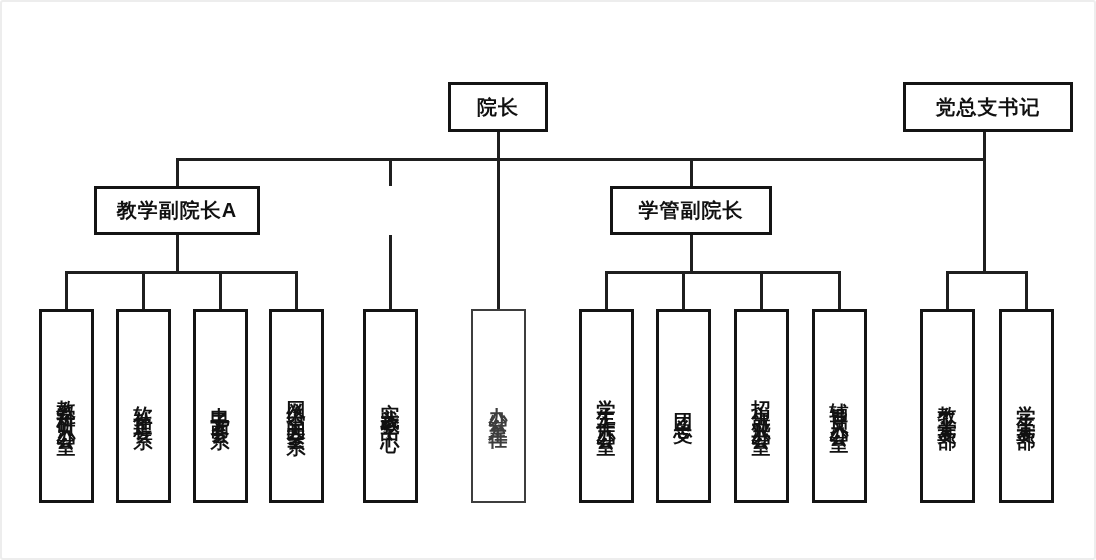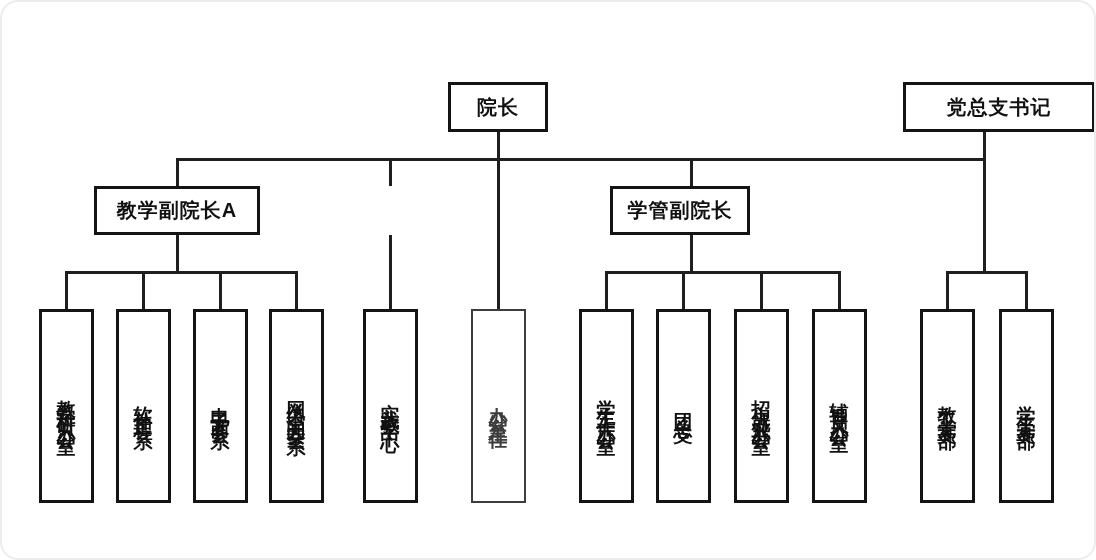--- a/index.html
+++ b/index.html
@@ -8,21 +8,21 @@
     background: #ffffff;
     font-family: "Liberation Sans", "DejaVu Sans", sans-serif;
   }
   .canvas {
     position: relative;
     width: 1096px;
     height: 560px;
     box-sizing: border-box;
     background: var(--canvas-bg, #ffffff);
     border: 2px solid var(--canvas-border, #ededed);
-    border-radius: 18px;
+    border-radius: 3px;
     overflow: hidden;
   }
   svg.connectors {
     position: absolute;
     left: 0;
     top: 0;
     width: 1096px;
     height: 560px;
   }
   svg.connectors .ln {
@@ -70,28 +70,28 @@
     <path class="ln" d="M175 156 V184 M388.5 156 V184 M689 156 V184"></path>
     <path class="ln" d="M982 129 V270.5 M945.5 270.5 H1024.5 M945.5 269 V307 M1024.5 269 V307"></path>
     <path class="ln" d="M175 233 V270.5 M64.5 270.5 H294.5 M64.5 269 V307 M141.5 269 V307 M218.5 269 V307 M294.5 269 V307"></path>
     <path class="ln" d="M388.5 233 V307"></path>
     <path class="ln" d="M689 233 V270.5 M604.5 270.5 H837.5 M604.5 269 V307 M681.5 269 V307 M759.5 269 V307 M837.5 269 V307"></path>
   </svg>
 
   <div class="node h" style="left:446px; top:80px; width:100px; height:50px;">
     <span>院长</span>
   </div>
-  <div class="node h" style="left:901px; top:80px; width:192px; height:50px;">
+  <div class="node h" style="left:901px; top:80px; width:170px; height:50px;">
     <span>党总支书记</span>
   </div>
 
   <div class="node h" style="left:92px; top:184px; width:166px; height:49px;">
     <span>教学副院长A</span>
   </div>
-  <div class="node h" style="left:608px; top:184px; width:140px; height:49px;">
+  <div class="node h" style="left:608px; top:184px; width:162px; height:49px;">
     <span>学管副院长</span>
   </div>
 
   <div class="node v" style="left:37px; top:307px; width:55px; height:194px;">
     <span class="vtext">教学科研办公室</span>
   </div>
   <div class="node v" style="left:114px; top:307px; width:55px; height:194px;">
     <span class="vtext">软件工程系</span>
   </div>
   <div class="node v" style="left:191px; top:307px; width:55px; height:194px;">

